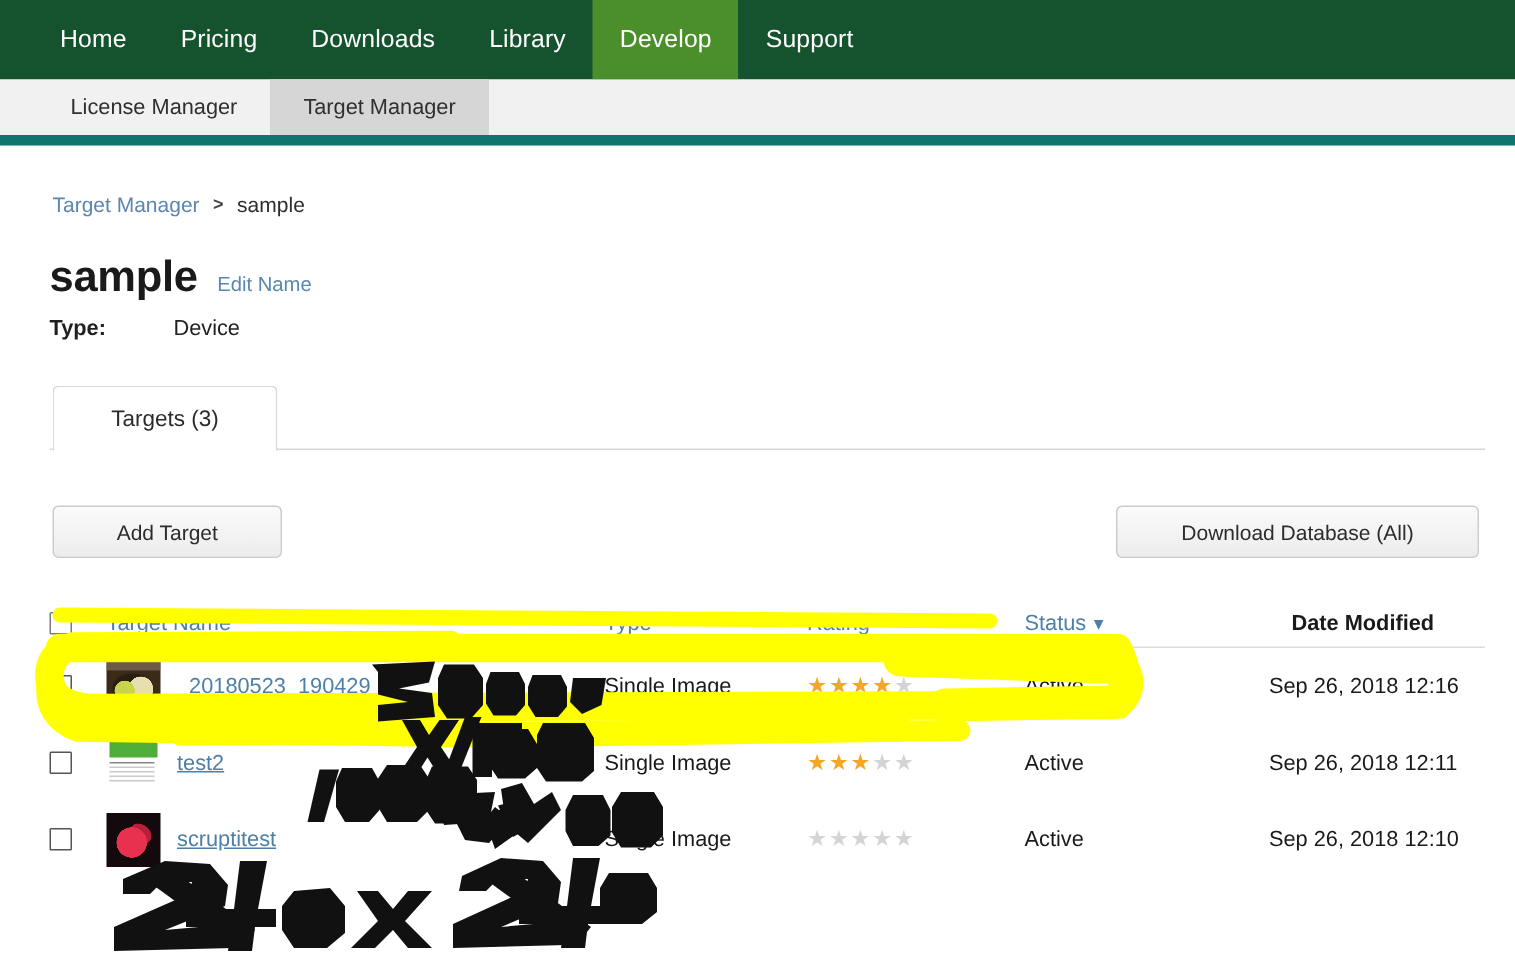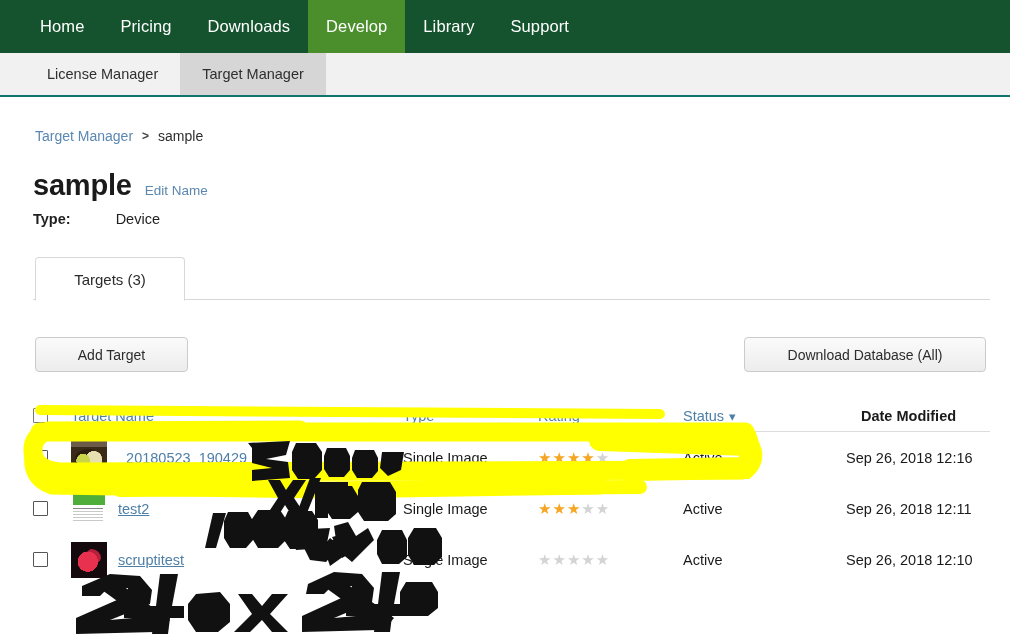--- a/index.html
+++ b/index.html
@@ -27,21 +27,21 @@
     letter-spacing: 0.1px;
     cursor: pointer;
     white-space: nowrap;
   }
   .topnav-item.active { background: #4a8f2c; }
 
   
   .subnav {
     position: absolute; top: 53px; left: 0; width: 1010px; height: 44px;
     background: #f1f1f1;
-    border-bottom: 2px solid #0f766e;
+    border-bottom: 7px solid #0f766e;
     display: flex; align-items: stretch;
     padding-left: 25px;
   }
   .subnav-item {
     display: flex; align-items: center;
     padding: 0 22px;
     font-size: 14.5px;
     color: #2f2f2f;
     cursor: pointer;
     white-space: nowrap;
@@ -183,25 +183,25 @@
   <div class="topnav">
     <div class="topnav-item">
         <span>Home</span>
       </div>
     <div class="topnav-item">
         <span>Pricing</span>
       </div>
     <div class="topnav-item">
         <span>Downloads</span>
       </div>
+    <div class="topnav-item">
+        <span>Library</span>
+      </div>
     <div class="topnav-item active">
         <span>Develop</span>
-      </div>
-    <div class="topnav-item">
-        <span>Library</span>
       </div>
     <div class="topnav-item">
         <span>Support</span>
       </div>
   </div>
 
   <div class="subnav">
     <div class="subnav-item">
         <span>License Manager</span>
       </div>

